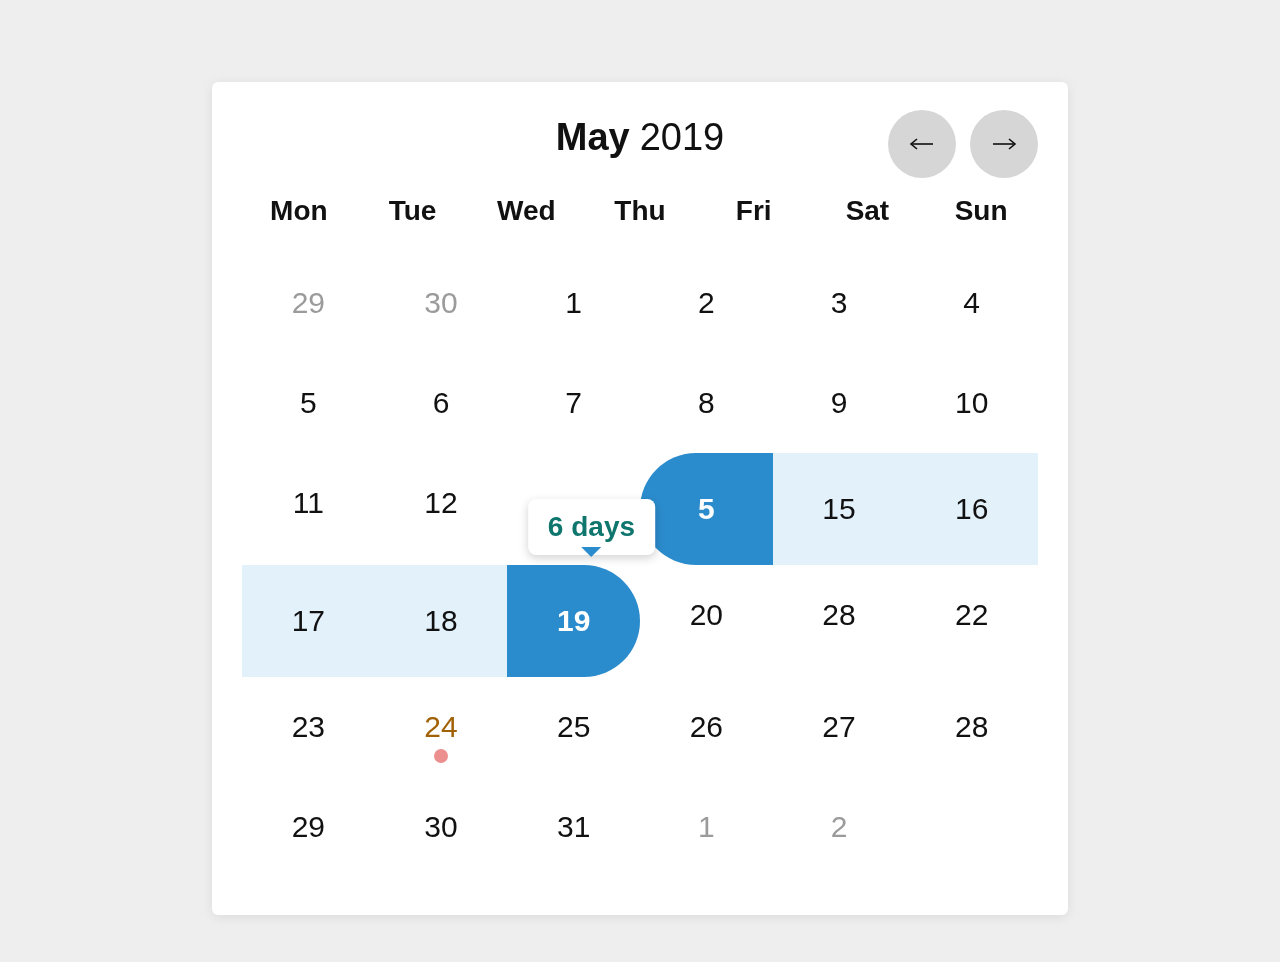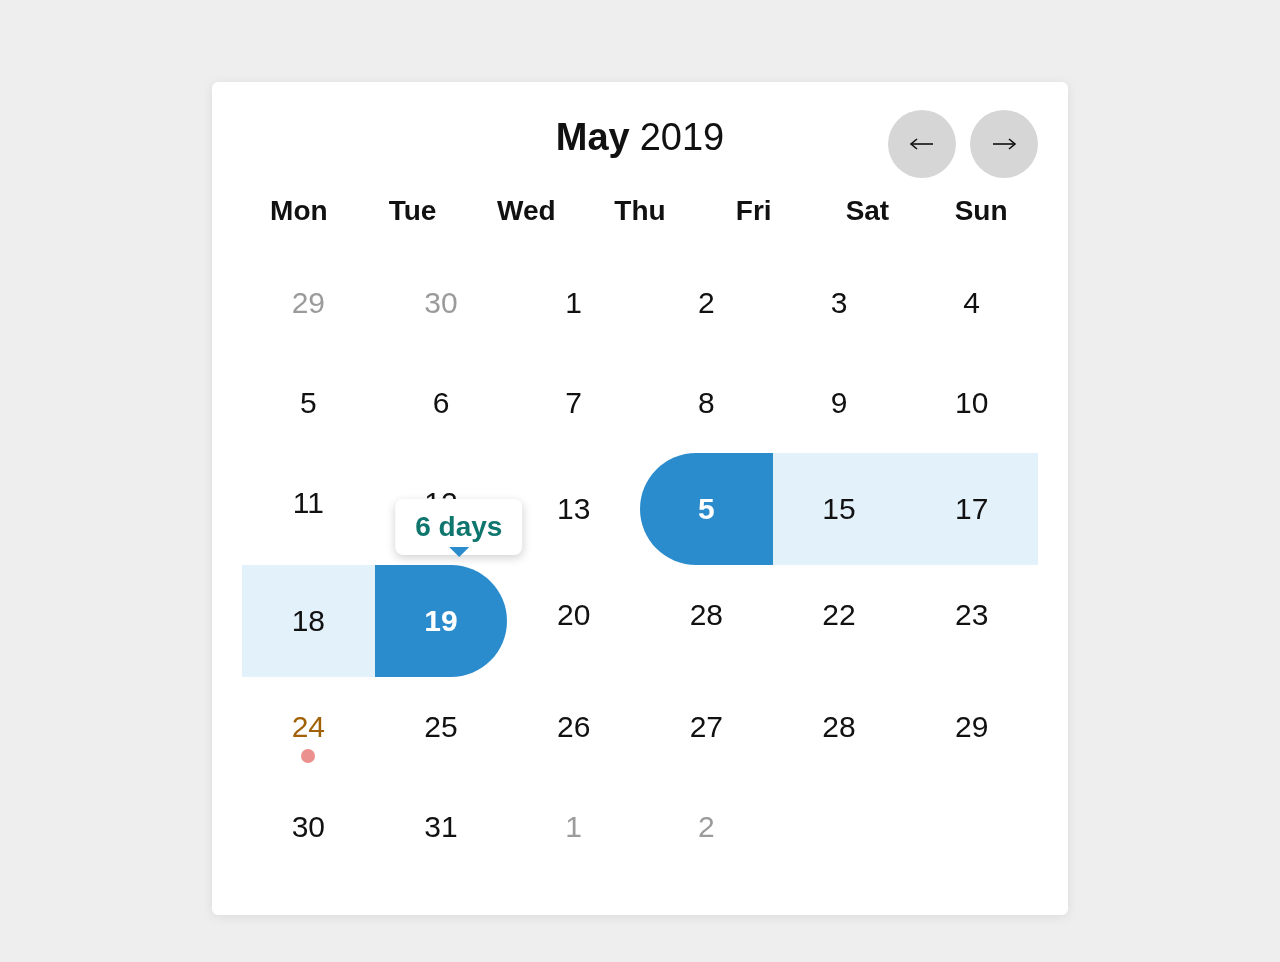--- a/index.html
+++ b/index.html
@@ -209,20 +209,23 @@
       <div class="cell week3">
         <span>13</span>
       </div>
       <div class="cell week3 range-start">
         <span>5</span>
       </div>
       <div class="cell week3 range-mid">
         <span>15</span>
       </div>
       <div class="cell week3 range-mid">
+        <span>16</span>
+      </div>
+      <div class="cell week3 range-mid">
         <span>17</span>
       </div>
       <div class="cell week3 range-mid">
         <span>18</span>
       </div>
       <div class="cell week3 range-end" style="overflow: visible;">
         <span>19</span>
         <div class="tooltip" style="left: 50%; transform: translateX(-36%); top: -66px;">6 days</div>
       </div>
       <div class="cell">

